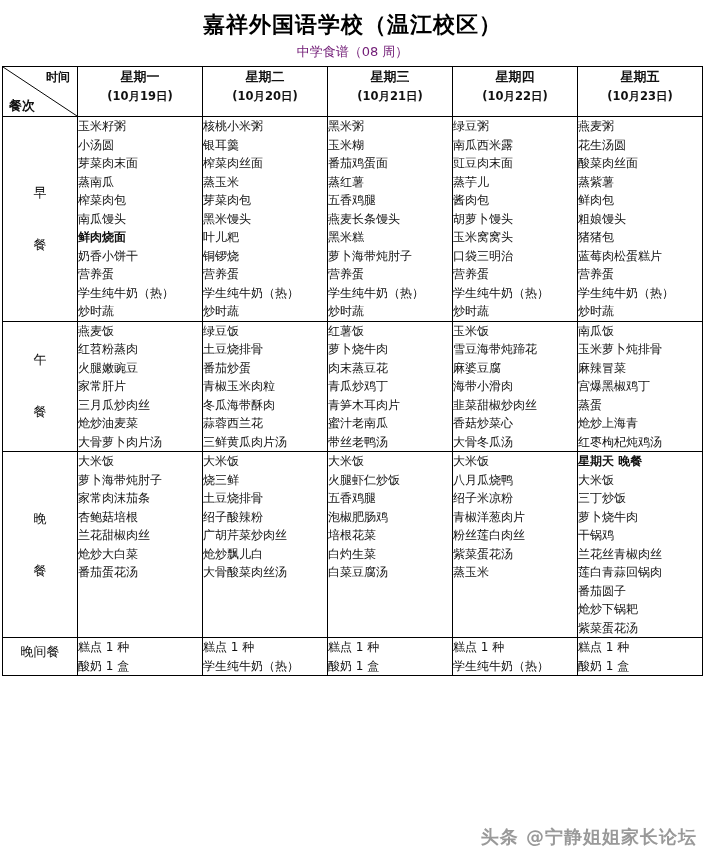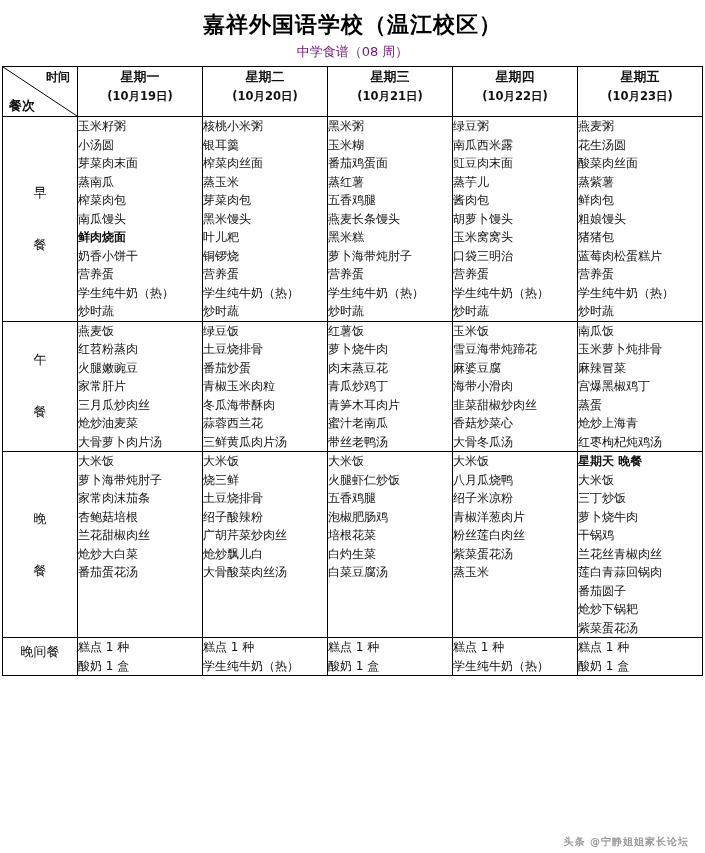--- a/index.html
+++ b/index.html
@@ -104,23 +104,23 @@
   .cell {
     font-size: 12px;
     line-height: 18.5px;
     padding: 3px 4px 3px 7px;
   }
   .cell .item { display: block; white-space: nowrap; }
   .cell .item.bold { font-weight: bold; }
 
   .watermark {
     position: absolute;
-    right: 16px;
+    right: 8px;
     bottom: 14px;
-    font-size: 10px;
+    font-size: 18px;
     font-weight: bold;
     color: rgba(70,70,70,0.55);
     letter-spacing: 1px;
     white-space: nowrap;
     pointer-events: none;
   }
 </style>
 </head>
 <body>
 

